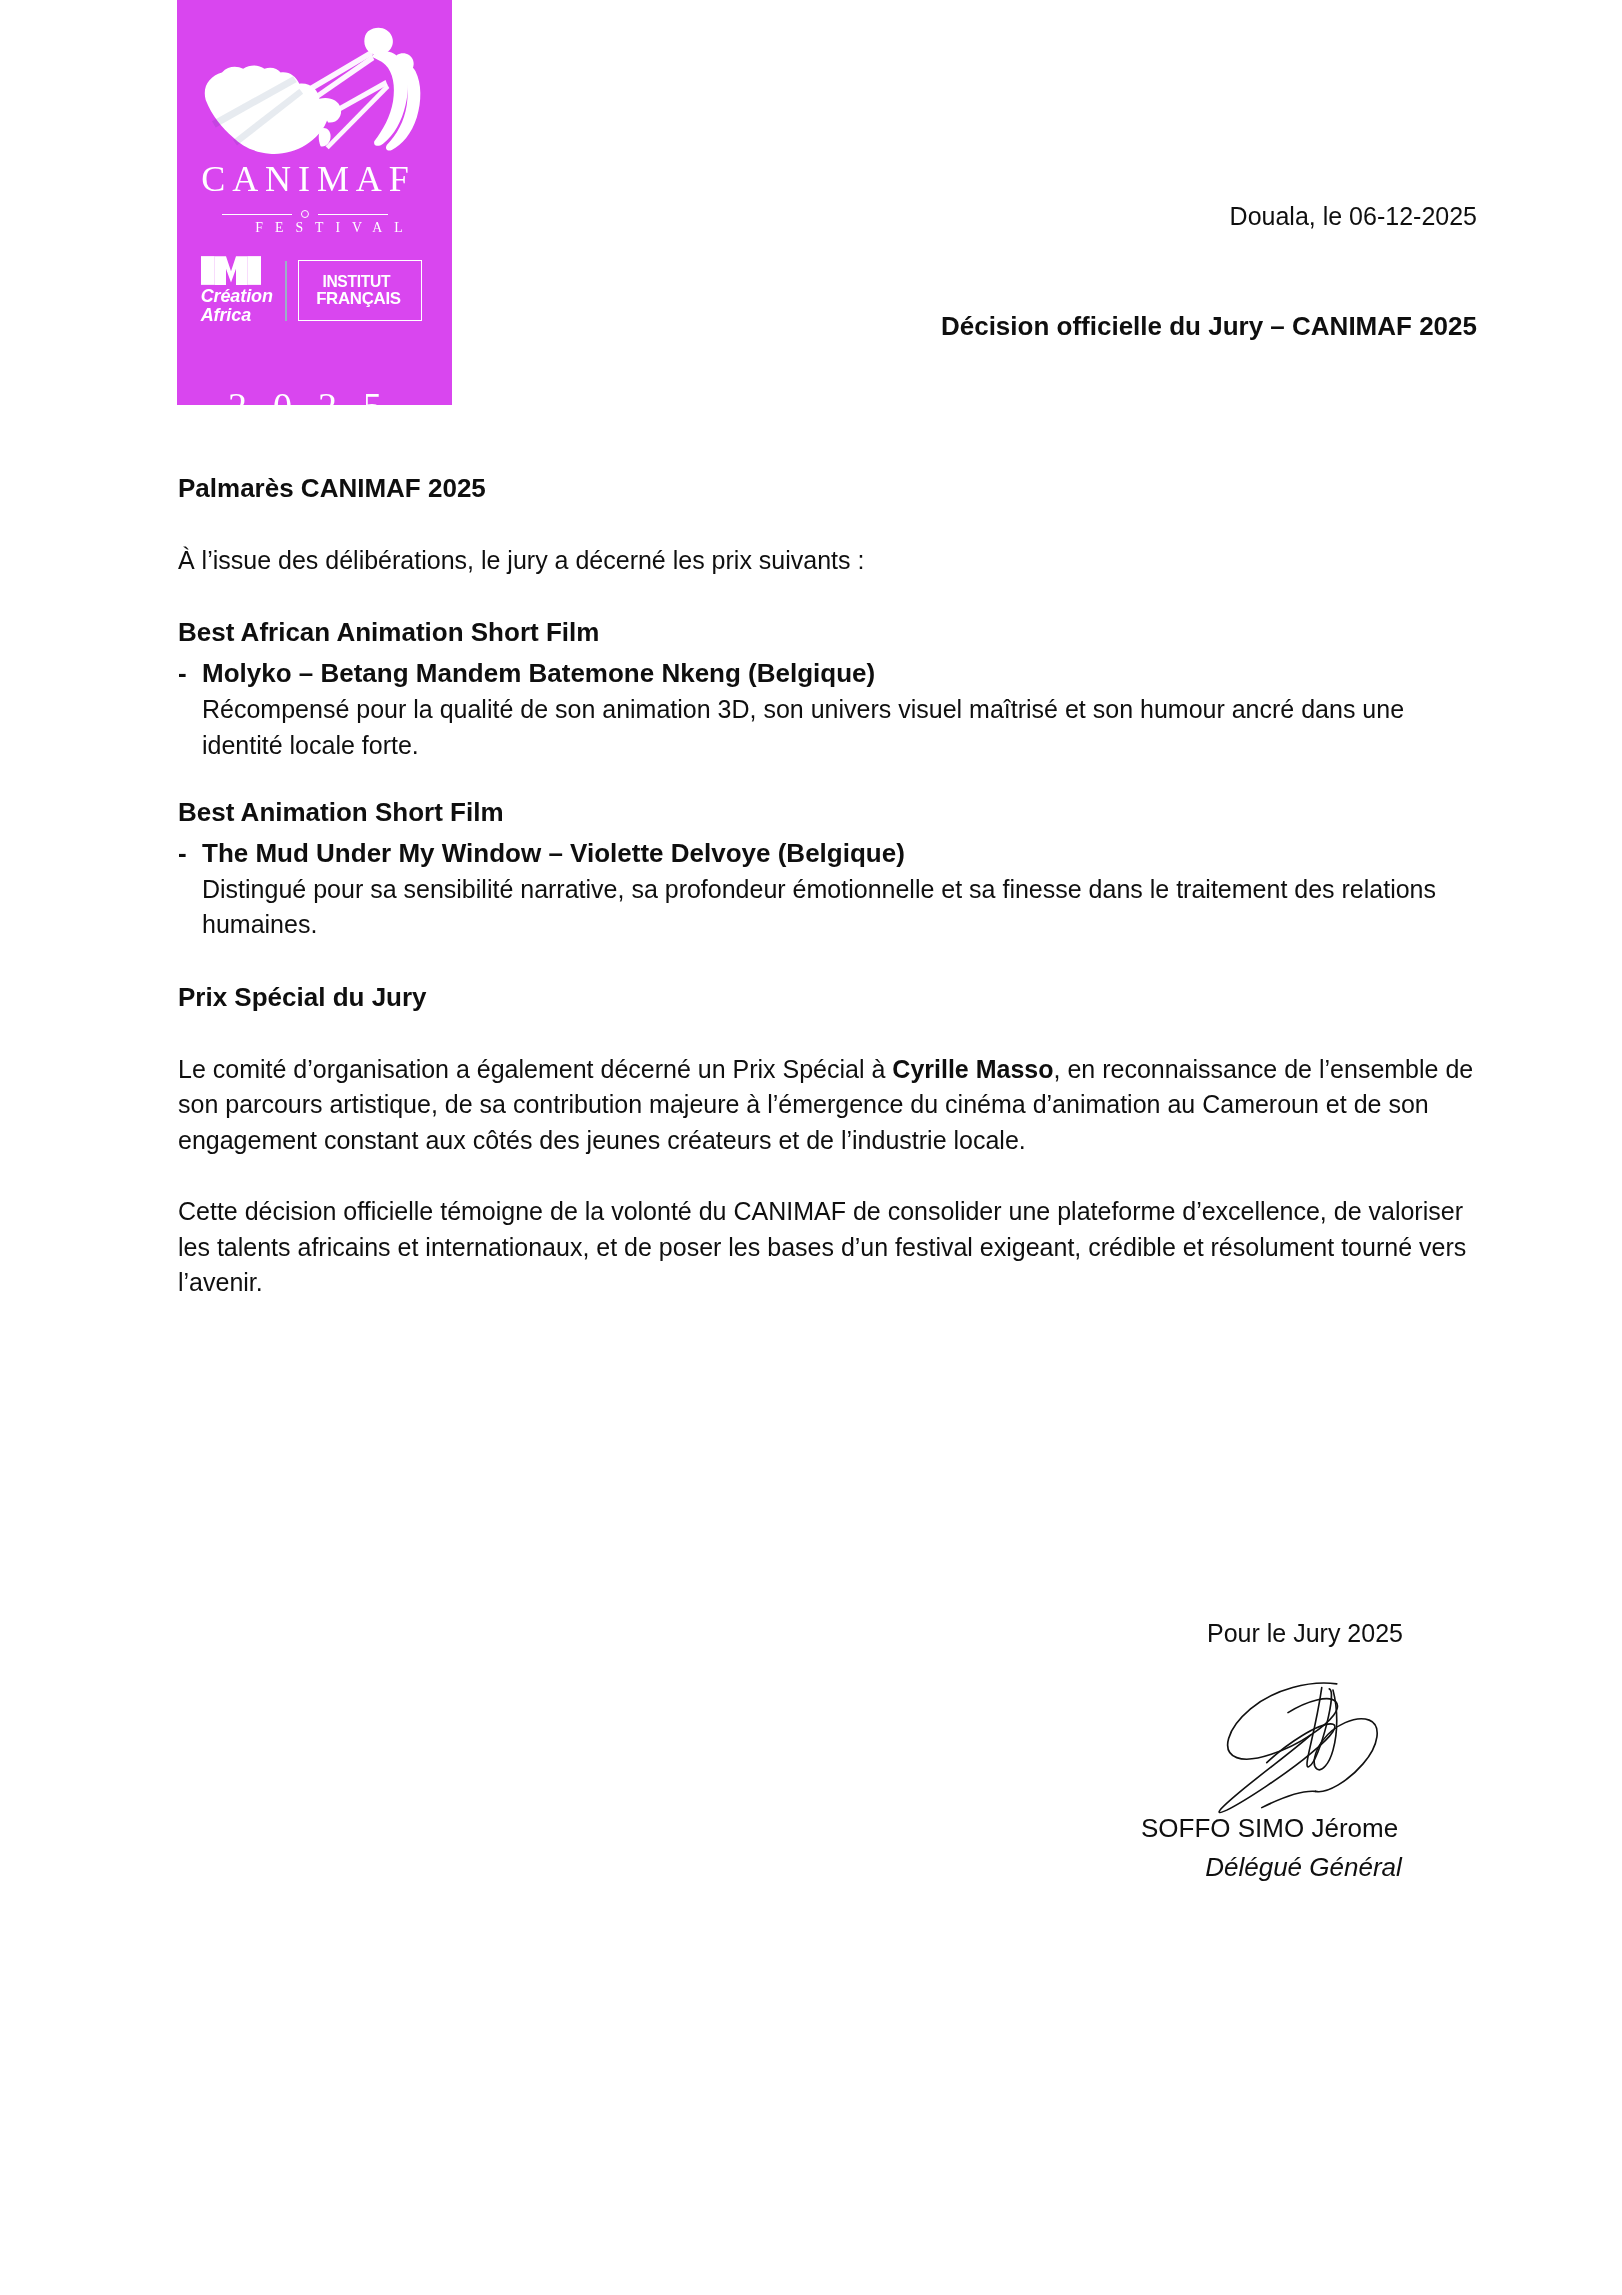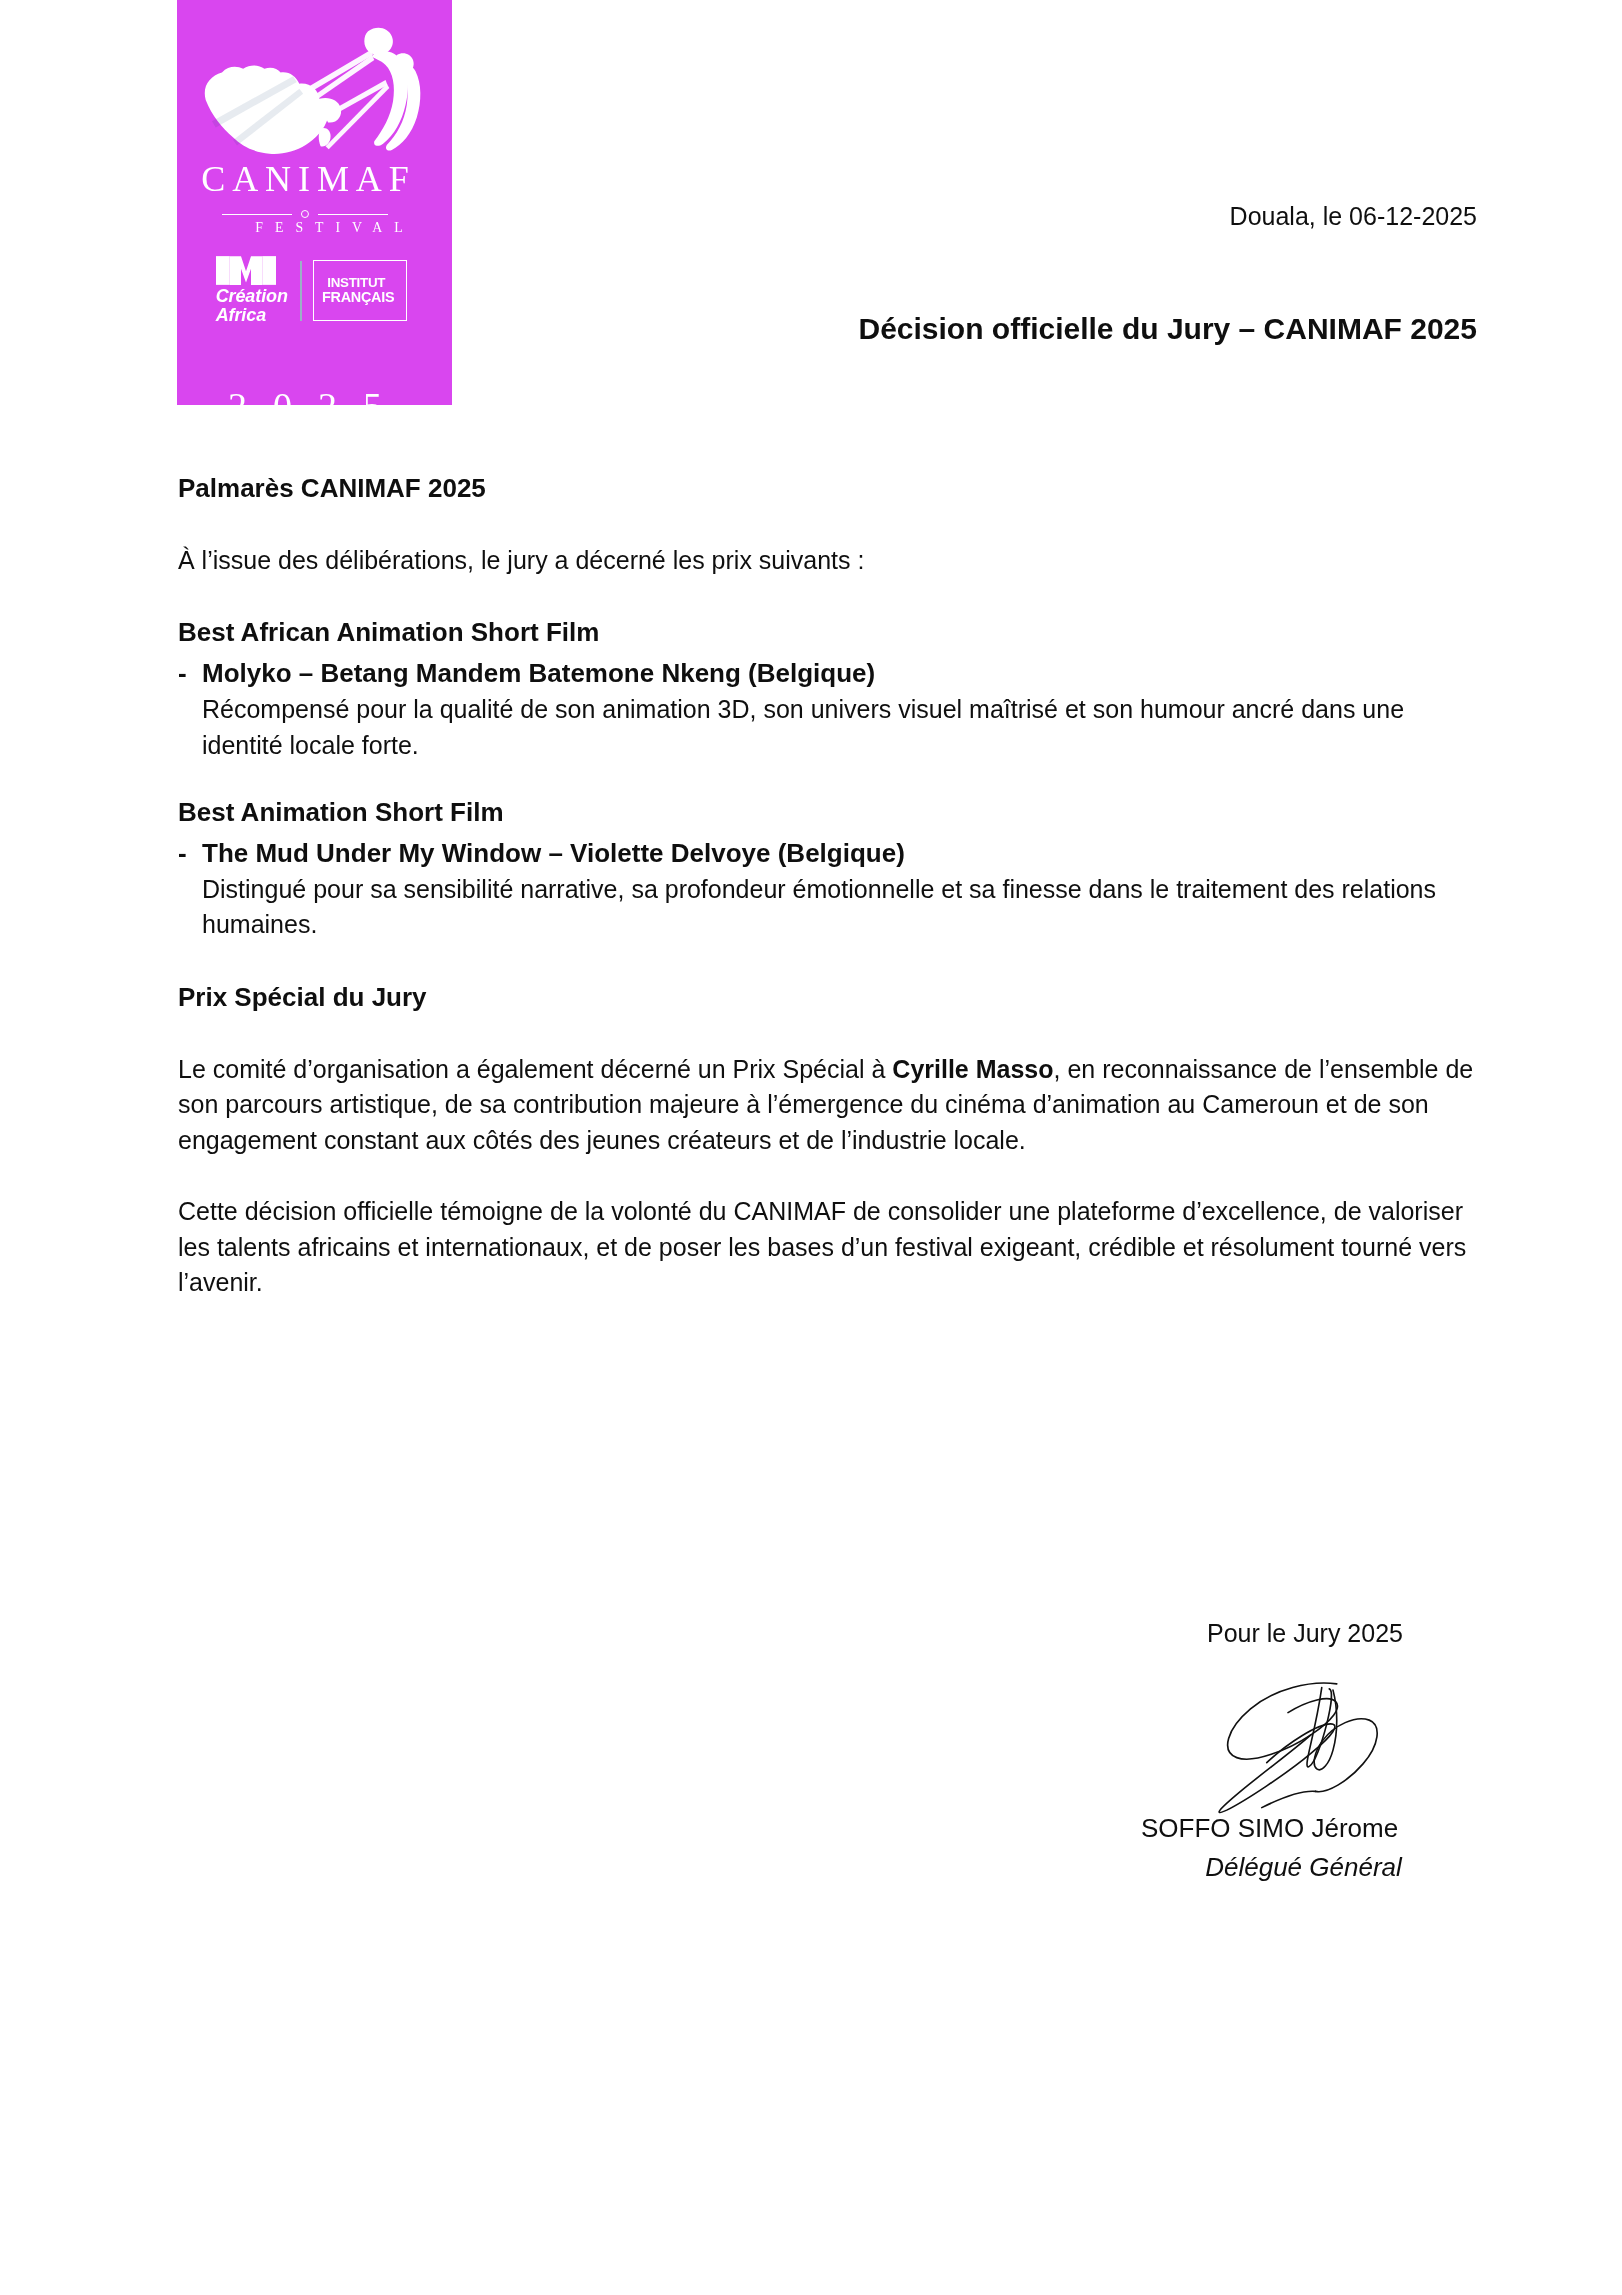--- a/index.html
+++ b/index.html
@@ -122,21 +122,21 @@
   .sponsor-div {
     width: 1.3px;
     height: 60px;
     background: #9bb0c6;
     margin: 0 11.3px;
   }
   .sponsor-if {
     border: 1.6px solid #ffffff;
     padding: 6.9px 8.1px 8.1px 8.1px;
     box-sizing: border-box;
-    width: 94px;
+    width: 124px;
     height: 61px;
     display: flex;
     align-items: center;
     justify-content: center;
   }
   .if-svg { width: 89px; height: 40px; display: block; }
 
   .logo-year {
     position: absolute;
     left: 0;
@@ -158,21 +158,21 @@
     right: 145px;
     top: 200px;
     font-size: 25px;
     line-height: 1.35;
     white-space: nowrap;
   }
   .doc-title {
     position: absolute;
     right: 145px;
     top: 309px;
-    font-size: 30px;
+    font-size: 26px;
     font-weight: bold;
     line-height: 1.35;
     white-space: nowrap;
   }
 
   
   .body-col {
     position: absolute;
     left: 178px;
     top: 470px;

